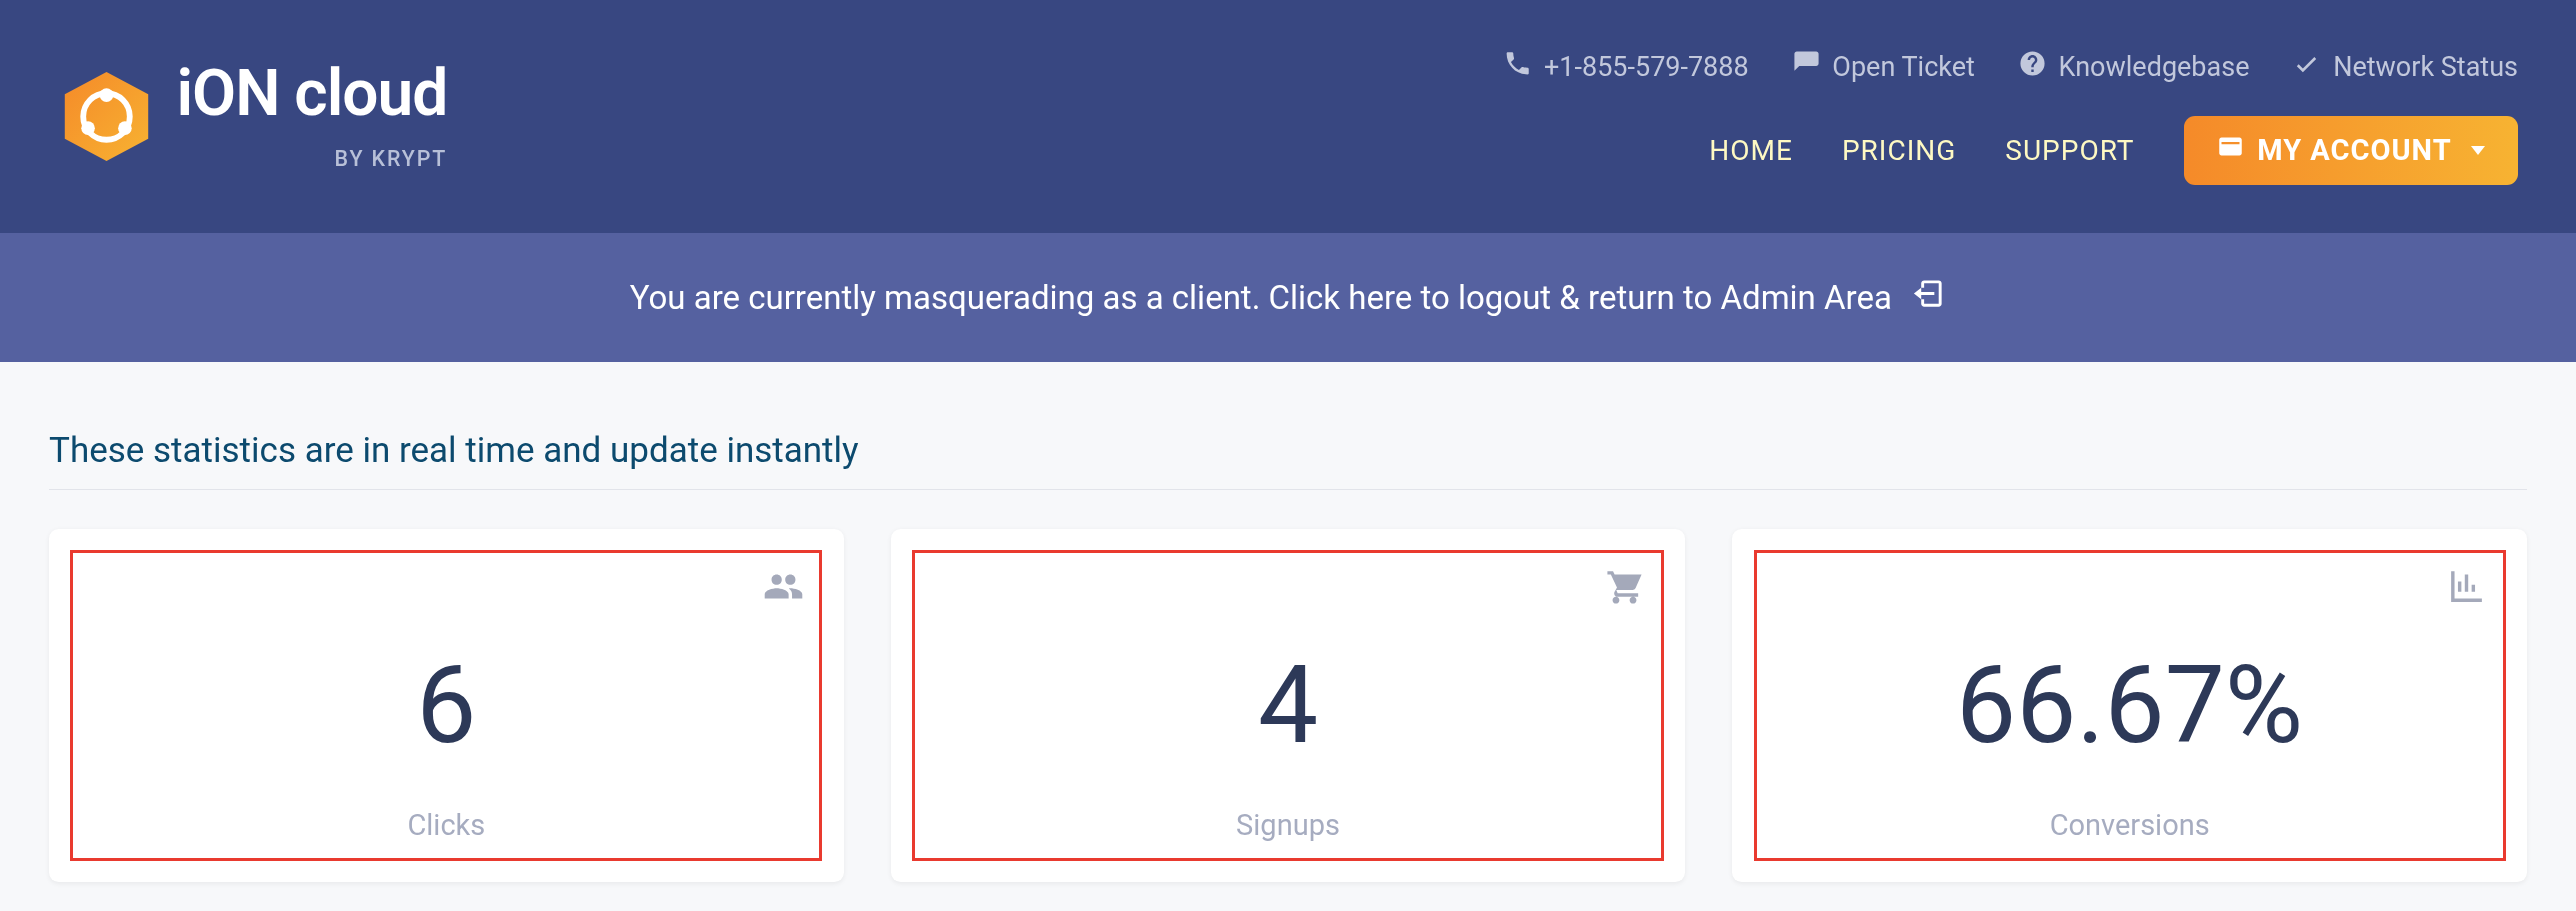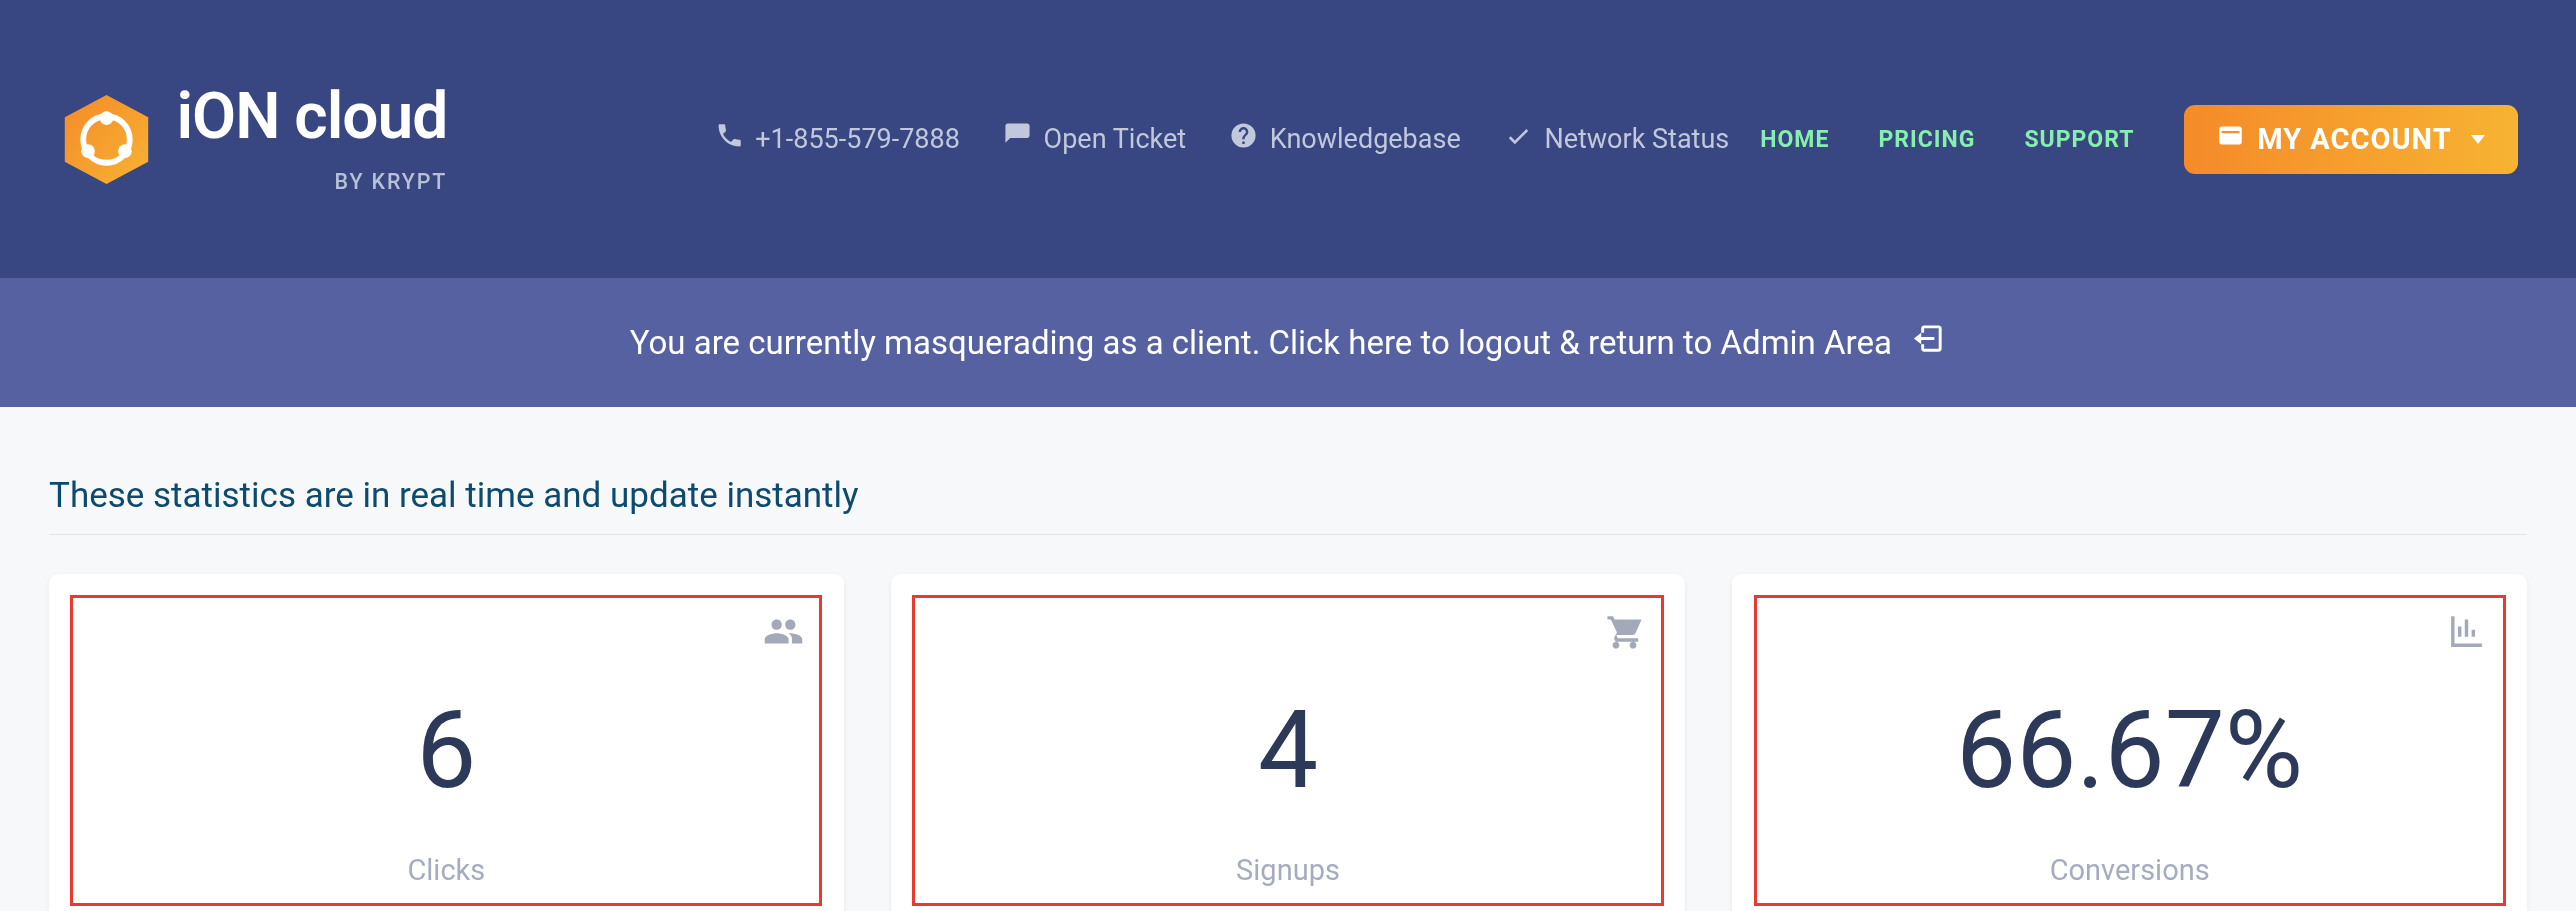--- a/index.html
+++ b/index.html
@@ -8,21 +8,21 @@
     background: #f7f8fa;
     color: #2d3958;
     width: 2576px;
   }
 
   
   .header {
     background: #384781;
     width: 100%;
     padding: 0 58px;
-    height: 278px;
+    height: 233px;
     display: flex;
     align-items: center;
     justify-content: space-between;
   }
   .logo-group {
     display: flex;
     align-items: center;
     gap: 21.4px;
   }
   .logo-hex {
@@ -46,22 +46,22 @@
     font-size: 21.4px;
     color: #b8c0d8;
     text-align: right;
     letter-spacing: 1.9px;
     margin-top: 20px;
     font-weight: 500;
   }
 
   .header-right {
     display: flex;
-    flex-direction: row;
-    align-items: center;
+    flex-direction: column;
+    align-items: flex-end;
     gap: 31px;
   }
   .top-links {
     display: flex;
     gap: 43px;
     align-items: center;
     color: #c2c8dc;
     font-size: 27px;
   }
   .top-link {
@@ -71,23 +71,23 @@
     cursor: pointer;
   }
   .top-link svg { width: 29px; height: 29px; fill: #c2c8dc; }
 
   .nav-row {
     display: flex;
     align-items: center;
     gap: 49px;
   }
   .nav-link {
-    color: #86efac;
-    font-size: 23px;
-    font-weight: 700;
+    color: #fef9c3;
+    font-size: 28px;
+    font-weight: 400;
     letter-spacing: 1px;
     cursor: pointer;
   }
   .account-btn {
     background: linear-gradient(90deg, #f58a29 0%, #f7b332 100%);
     color: #fff;
     border-radius: 11px;
     padding: 17.5px 33px;
     font-size: 29px;
     font-weight: 700;

